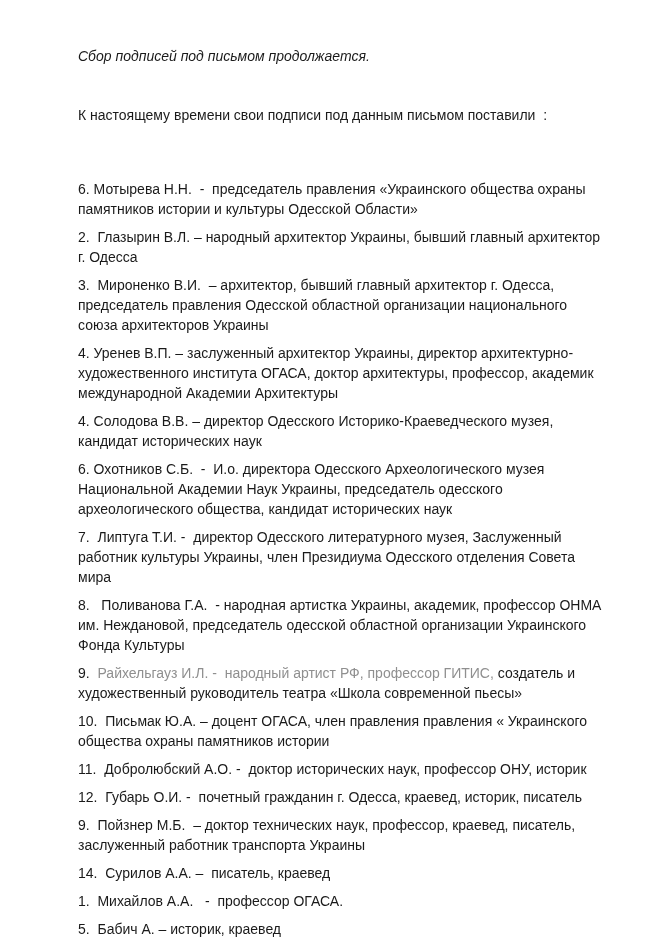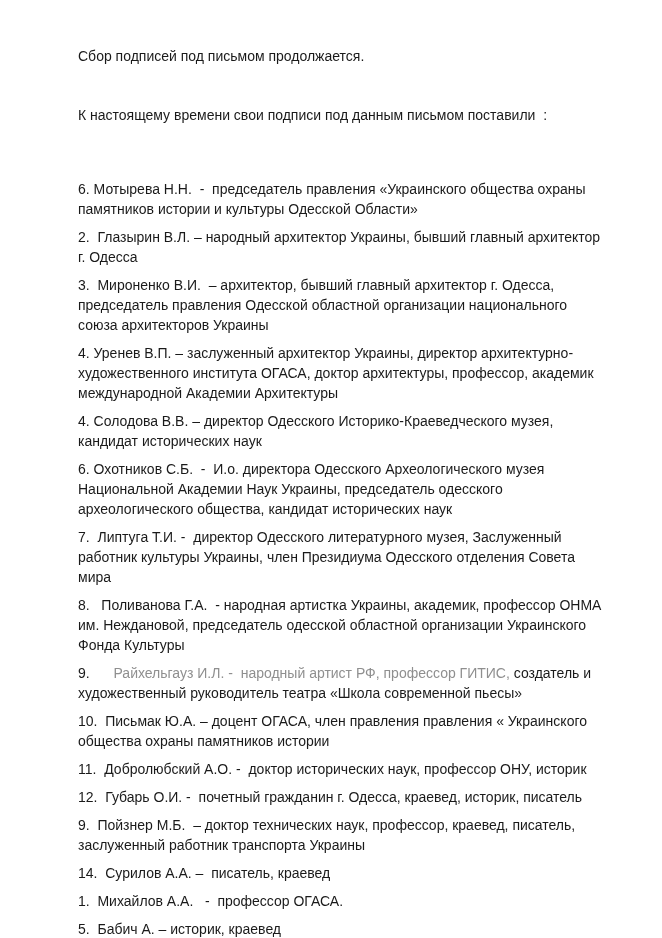--- a/index.html
+++ b/index.html
@@ -31,27 +31,27 @@
     color: var(--text-color);
     font-size: 14px;
     line-height: 20px;
   }
   p {
     white-space: pre-wrap;
     margin-bottom: 8px;
   }
   p.intro {
     margin-bottom: 39px;
+    font-style: italic;
   }
   p.subintro {
     margin-bottom: 54px;
   }
   .gray {
     color: var(--muted-color);
-    margin-left: 16px;
   }
 </style>
 </head>
 <body>
 
 <div class="page">
   <div class="content">
 
     <p class="intro">Сбор подписей под письмом продолжается.</p>
 

